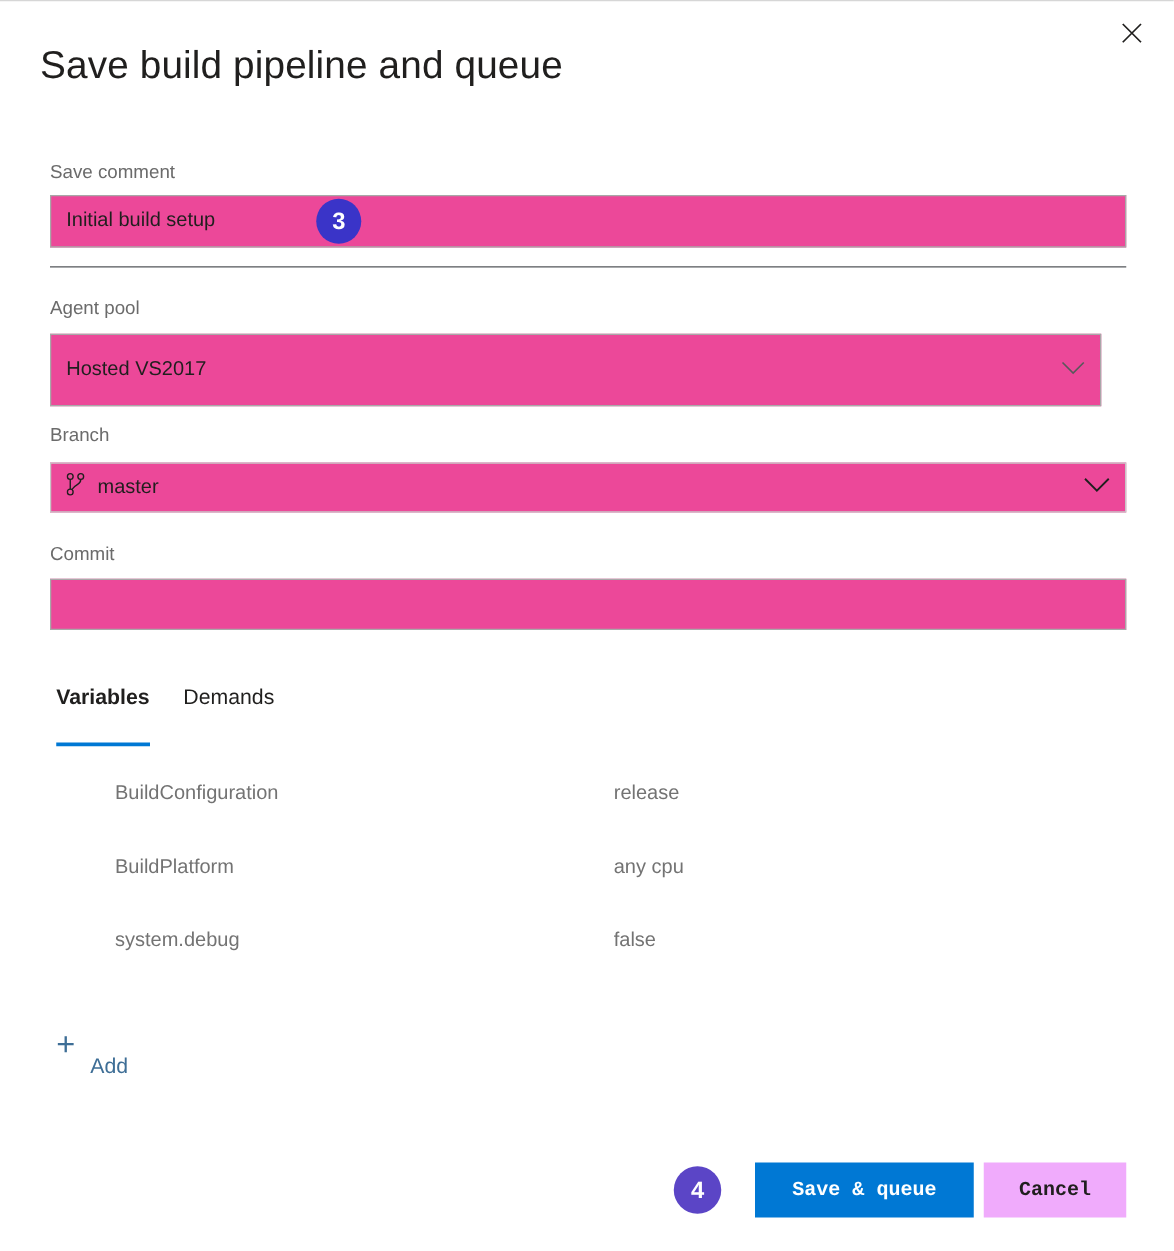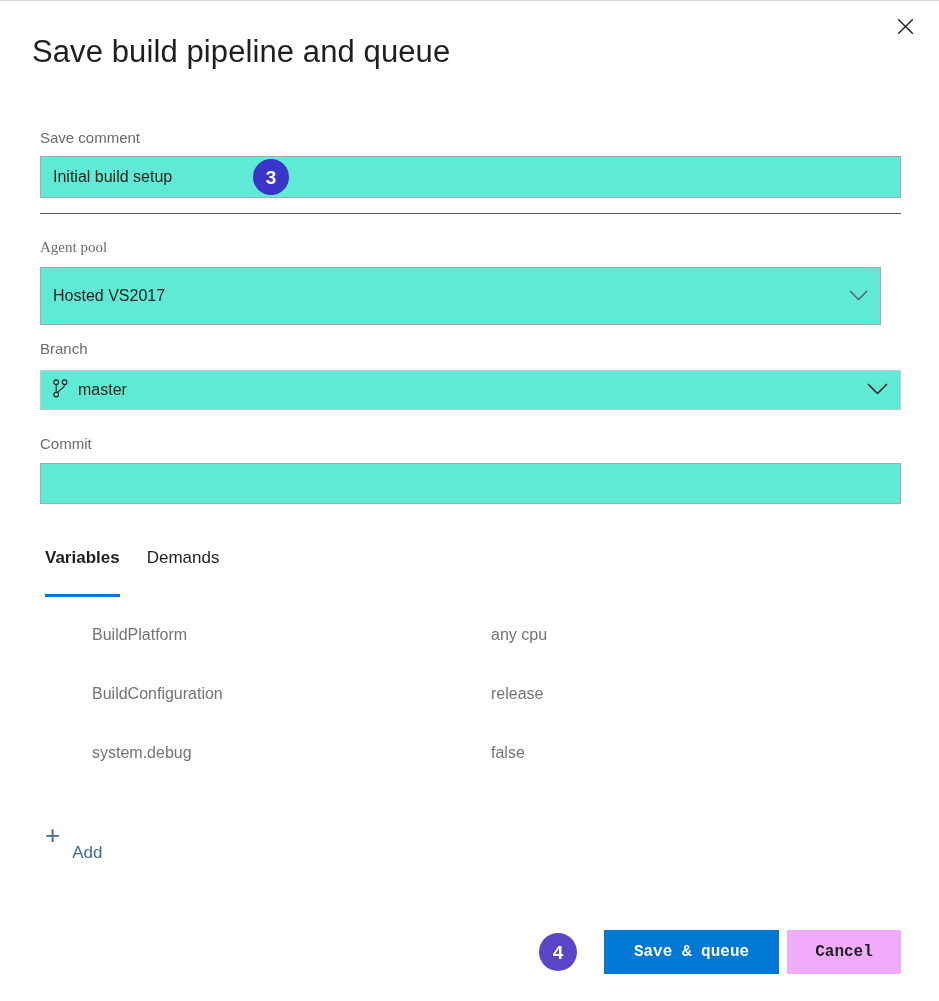--- a/index.html
+++ b/index.html
@@ -60,21 +60,21 @@
     position: absolute;
     font-size: 15px;
     font-weight: 400;
     color: #6b6b6b;
     line-height: 20px;
     white-space: nowrap;
   }
   .field-box {
     position: absolute;
     box-sizing: border-box;
-    background: #5eead4;
+    background: #ec4899;
     border: 1px solid #a8a8a8;
     display: flex;
     align-items: center;
     padding: 0 12px;
   }
   .field-text {
     font-size: 16px;
     color: #201f1e;
     line-height: 20px;
     white-space: nowrap;
@@ -116,21 +116,21 @@
   .divider {
     position: absolute;
     left: 40px;
     top: 212px;
     width: 861px;
     height: 0;
     border-top: 1px solid #53565a;
   }
 
   
-  .agent-pool-label { left: 40px; top: 236px; font-family: Liberation Serif, serif; }
+  .agent-pool-label { left: 40px; top: 236px; }
   .agent-pool-box   { left: 40px; top: 266px; width: 841px; height: 58px; }
 
   
   .branch-label { left: 40px; top: 338px; }
   .branch-box   { left: 40px; top: 369px; width: 861px; height: 40px; border-color: #c7c7c7; }
   .branch-icon  { flex: 0 0 auto; margin-right: 10px; display: block; }
 
   
   .commit-label { left: 40px; top: 433px; }
   .commit-box   { left: 40px; top: 462px; width: 861px; height: 41px; border-color: #a8a8a8; }
@@ -299,26 +299,26 @@
     <span class="field-text"></span>
   </div>
 
   <div class="tabs">
     <div class="tab active">Variables</div>
     <div class="tab">Demands</div>
   </div>
 
   <div class="var-table">
     <div class="var-row">
+      <div class="var-name">BuildConfiguration</div>
+      <div class="var-value">release</div>
+    </div>
+    <div class="var-row">
       <div class="var-name">BuildPlatform</div>
       <div class="var-value">any cpu</div>
-    </div>
-    <div class="var-row">
-      <div class="var-name">BuildConfiguration</div>
-      <div class="var-value">release</div>
     </div>
     <div class="var-row">
       <div class="var-name">system.debug</div>
       <div class="var-value">false</div>
     </div>
   </div>
 
   <button class="add-link">
     <span class="add-plus">+</span>
     <span class="add-text">Add</span>

